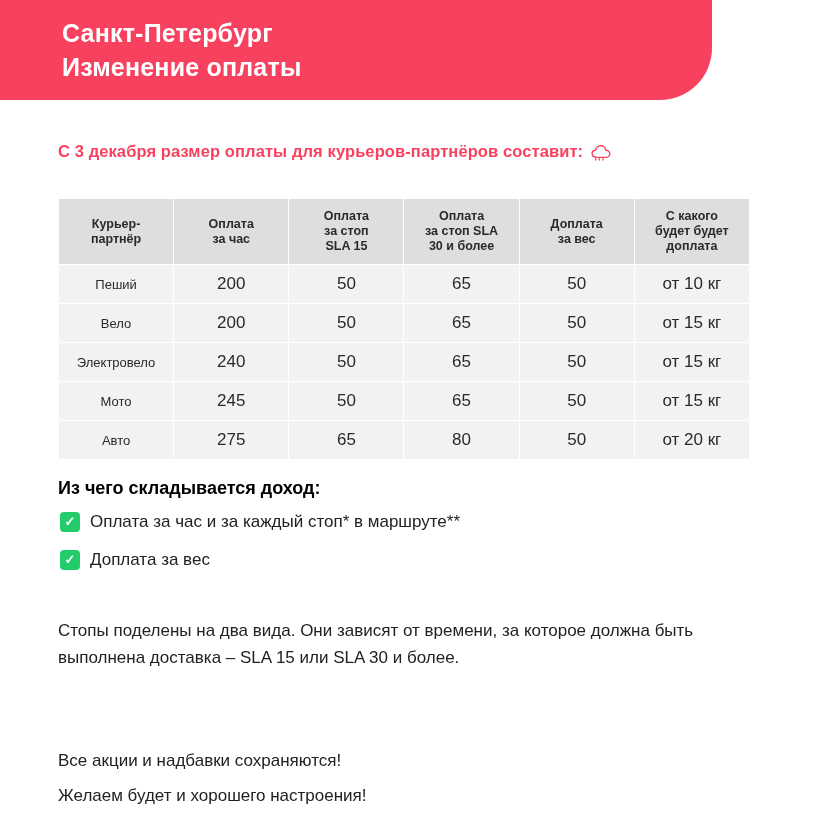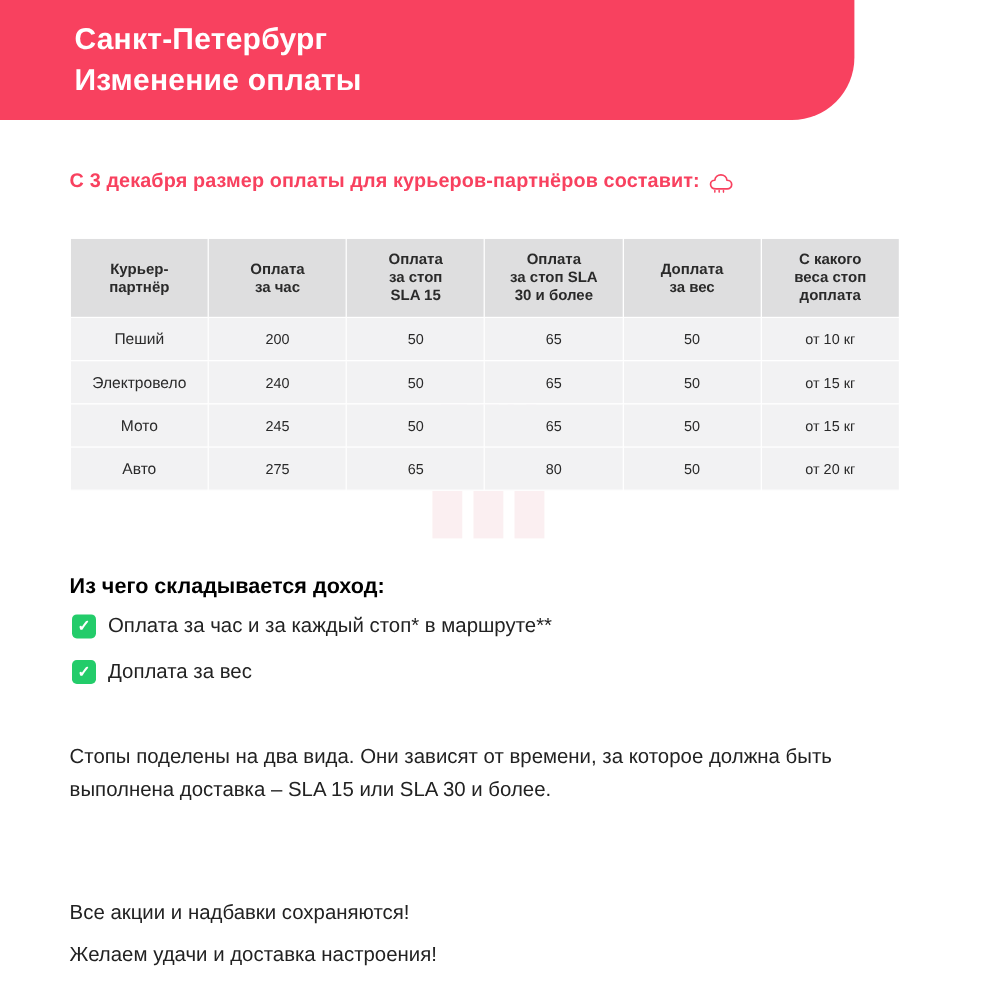--- a/index.html
+++ b/index.html
@@ -83,21 +83,21 @@
     line-height: 15px;
     text-align: center;
     padding: 10px 4px;
     border: 1px solid #ffffff;
     height: 64px;
     box-sizing: border-box;
   }
   table.rates td {
     background: #f2f2f3;
     color: #2a2a2a;
-    font-size: 12px;
+    font-size: 17px;
     text-align: center;
     padding: 9px 4px;
     border: 1px solid #ffffff;
     height: 36px;
     box-sizing: border-box;
   }
   table.rates td.first-col {
     font-size: 13px;
   }
 
@@ -206,33 +206,41 @@
             <span>Оплата</span><br>
             <span>за стоп SLA</span><br>
             <span>30 и более</span>
           </th>
           <th>
             <span>Доплата</span><br>
             <span>за вес</span>
           </th>
           <th>
             <span>С какого</span><br>
-            <span>веса стоп</span><br>
+            <span>будет будет</span><br>
             <span>доплата</span>
           </th>
         </tr>
       </thead>
       <tbody>
         <tr>
           <td class="first-col">Пеший</td>
           <td>200</td>
           <td>50</td>
           <td>65</td>
           <td>50</td>
           <td>от 10 кг</td>
+        </tr>
+        <tr>
+          <td class="first-col">Вело</td>
+          <td>200</td>
+          <td>50</td>
+          <td>65</td>
+          <td>50</td>
+          <td>от 15 кг</td>
         </tr>
         <tr>
           <td class="first-col">Электровело</td>
           <td>240</td>
           <td>50</td>
           <td>65</td>
           <td>50</td>
           <td>от 15 кг</td>
         </tr>
         <tr>
@@ -262,15 +270,15 @@
     <span class="bullet-text">Оплата за час и за каждый стоп* в маршруте**</span>
   </div>
 
   <div class="bullet bullet-2">
     <span class="check">✓</span>
     <span class="bullet-text">Доплата за вес</span>
   </div>
 
   <div class="para para-1">Стопы поделены на два вида. Они зависят от времени, за которое должна быть выполнена доставка – SLA 15 или SLA 30 и более.</div>
   <div class="para para-2">Все акции и надбавки сохраняются!</div>
-  <div class="para para-3">Желаем удачи и доставка настроения!</div>
+  <div class="para para-3">Желаем будет и хорошего настроения!</div>
 
 </div>
 
 </body></html>

